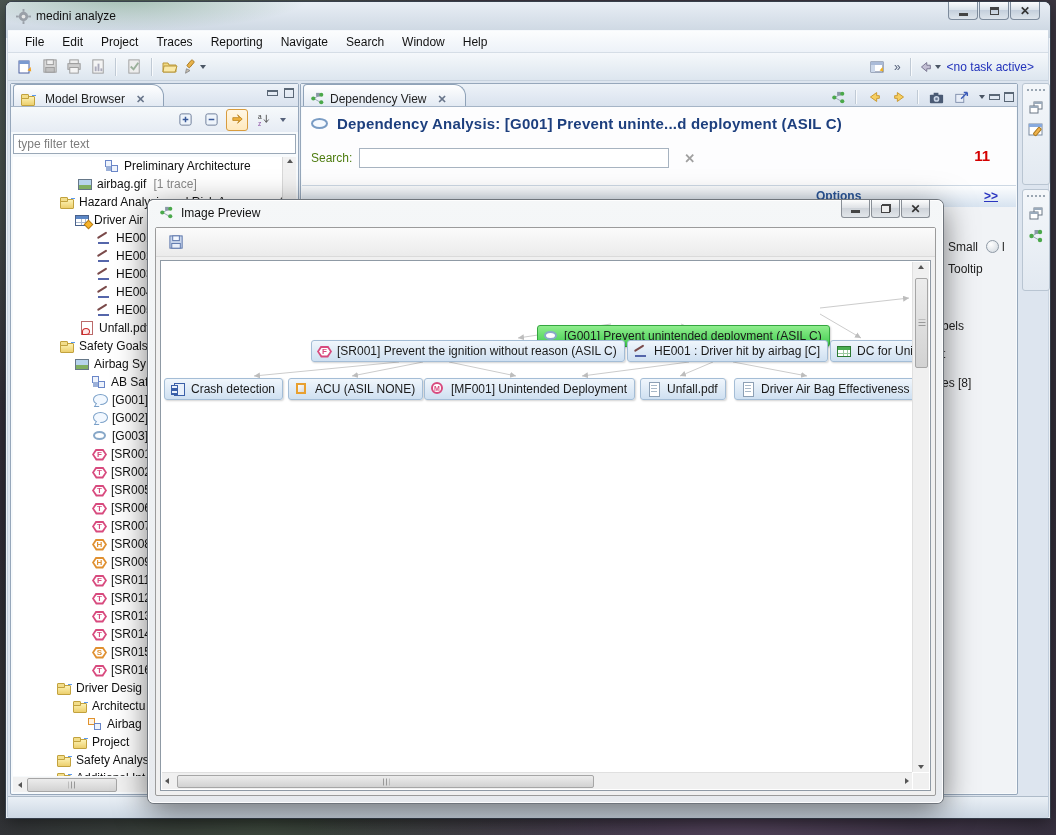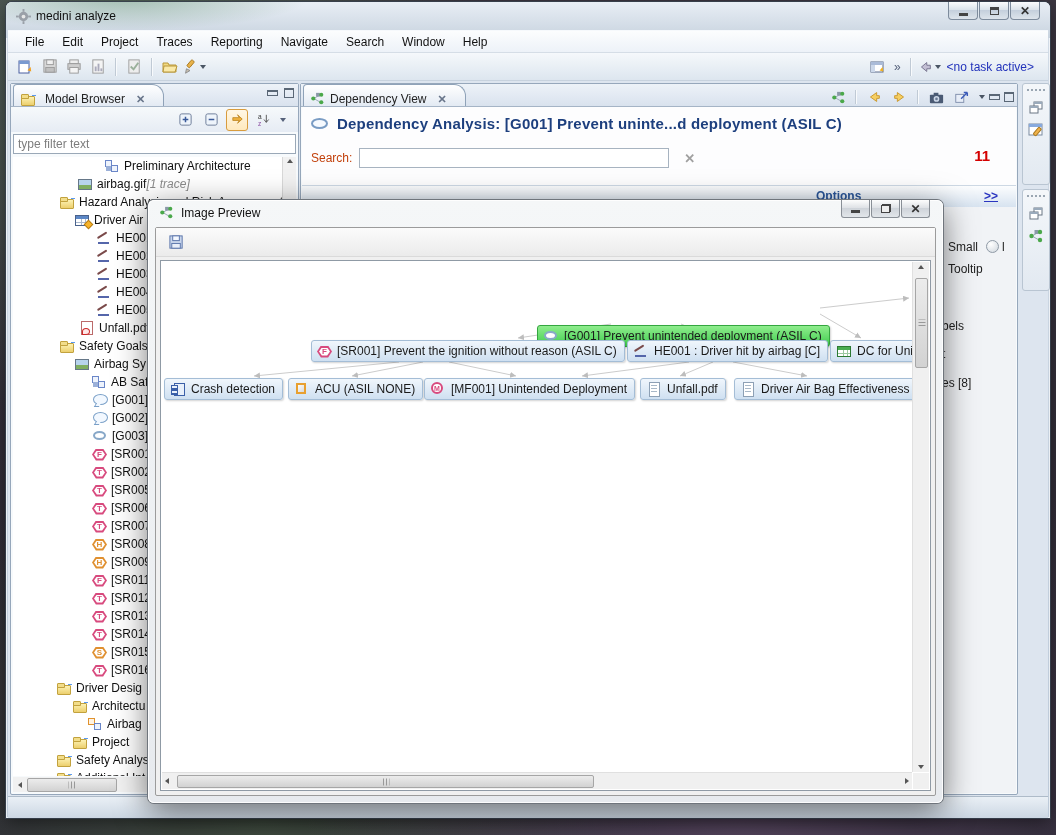--- a/index.html
+++ b/index.html
@@ -74,41 +74,41 @@
   
   #model-browser{left:2px;top:2px;width:289px;height:712px;}
   #mb-toolbar{position:absolute;top:23px;left:0;right:0;height:25px;display:flex;justify-content:flex-end;align-items:center;gap:4px;padding-right:12px;background:linear-gradient(#f6f9fb,#e6ecf4);}
   .mbtn{width:20px;height:20px;display:flex;align-items:center;justify-content:center;border:1px solid transparent;border-radius:3px;}
   .mbtn.pressed{border:1px solid #d89c3e;background:linear-gradient(#fff7e6,#ffe9bd);}
   #mb-filter{position:absolute;top:50px;left:2px;right:2px;height:34px;}
   #mb-filter input{width:100%;height:20px;box-sizing:border-box;border:1px solid #9aa8b7;font-size:12px;padding:0 4px;background:#fff;color:#333;}
   #mb-filter input::placeholder{color:#7d7d7d;opacity:1;}
   #mb-tree{position:absolute;top:73px;left:2px;right:2px;bottom:18px;background:#fff;overflow:hidden;}
   .tree-row{height:18px;display:flex;align-items:center;font-size:12px;color:#111;white-space:nowrap;}
-  .tree-suffix{color:#8a8a8a;margin-left:0;font-style:italic;}
+  .tree-suffix{color:#8a8a8a;margin-left:7px;}
   #mb-vscroll{position:absolute;top:73px;right:2px;width:13px;bottom:18px;background:#f1f1f1;border-left:1px solid #d8d8d8;}
   #mb-hscroll{position:absolute;left:2px;right:2px;bottom:2px;height:15px;background:#f1f1f1;display:flex;align-items:center;}
   .sb-thumb{background:linear-gradient(#ececec,#d2d2d2);border:1px solid #a6a6a6;border-radius:2px;position:relative;}
   .sb-thumb::after{content:"";position:absolute;left:50%;top:50%;width:7px;height:7px;transform:translate(-50%,-50%);
     background:repeating-linear-gradient(90deg,#999 0 1px,transparent 1px 3px);}
   .sb-thumb.vert::after{background:repeating-linear-gradient(#999 0 1px,transparent 1px 3px);}
   .arr{width:0;height:0;}
   .arr.up{border-left:3px solid transparent;border-right:3px solid transparent;border-bottom:4px solid #555;}
   .arr.down{border-left:3px solid transparent;border-right:3px solid transparent;border-top:4px solid #555;}
   .arr.left{border-top:3px solid transparent;border-bottom:3px solid transparent;border-right:4px solid #555;}
   .arr.right{border-top:3px solid transparent;border-bottom:3px solid transparent;border-left:4px solid #555;}
   
   #dep-view{left:292px;top:2px;width:718px;height:712px;}
   #dep-toolbar{position:absolute;right:3px;top:2px;display:flex;align-items:center;gap:4px;}
   #dep-content{position:absolute;top:23px;left:1px;right:1px;bottom:1px;background:#fdfdfe;}
   #dep-heading{position:absolute;top:8px;left:9px;display:flex;align-items:center;gap:9px;}
   .ellipse-ic{width:17px;height:11px;border:2px solid #7a9cc4;border-radius:50%;background:#f6faff;box-sizing:border-box;}
   #dep-heading .txt{font-size:15px;font-weight:bold;color:#1d3f7e;letter-spacing:.2px;}
   #dep-search{position:absolute;top:41px;left:9px;display:flex;align-items:center;gap:7px;}
-  #dep-search label{font-size:12px;color:#c2410c;}
+  #dep-search label{font-size:12px;color:#4d7c0f;}
   #dep-search input{width:310px;height:20px;border:1px solid #a7b3c0;box-sizing:border-box;background:#fff;}
   .clear-x{color:#a0a0a0;font-weight:bold;font-size:13px;margin-left:8px;}
   #dep-count{position:absolute;top:40px;right:26px;font-size:15px;font-weight:bold;color:#d40000;}
   #options-bar{position:absolute;top:78px;left:0;right:0;height:21px;
     background:linear-gradient(#fcfdfe,#d7e3f0);border-top:1px solid #cdd8e4;border-bottom:1px solid #c4d1df;}
   #options-title{position:absolute;left:514px;top:3px;font-size:12px;font-weight:bold;color:#2a5699;}
   #options-more{position:absolute;right:18px;top:3px;font-size:12px;font-weight:bold;color:#2a35c0;text-decoration:underline;}
   #options-body{position:absolute;top:100px;left:0;right:0;bottom:0;background:#f1f3f6;font-size:12px;color:#222;}
   .opt-frag{position:absolute;white-space:nowrap;}
   .radio{display:inline-block;width:11px;height:11px;border-radius:50%;border:1px solid #8f9aa6;background:radial-gradient(circle at 35% 30%,#fff,#cfd6dd);vertical-align:-2px;margin:0 3px 0 8px;}

